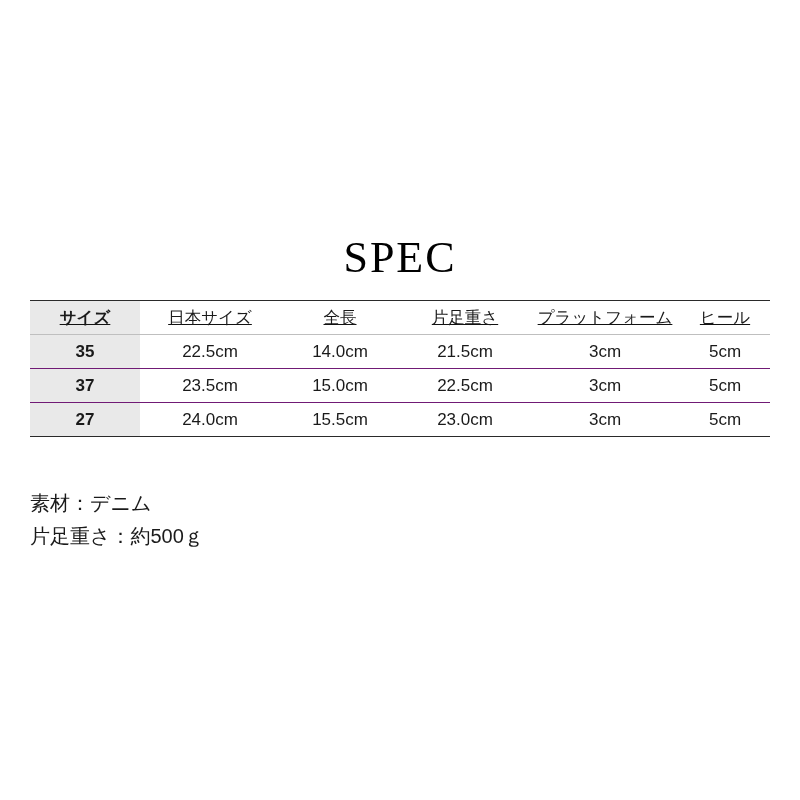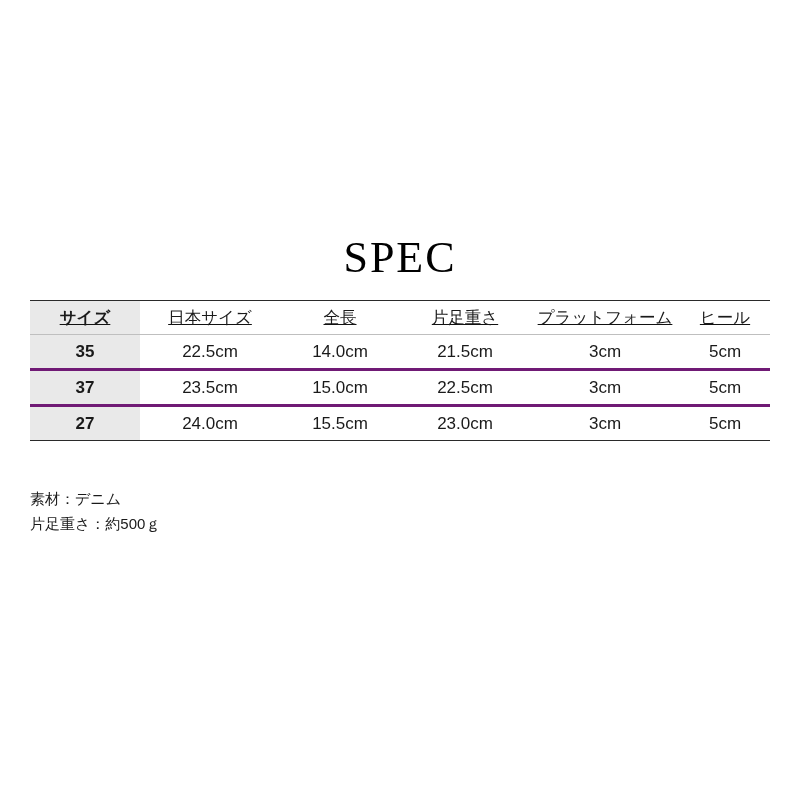--- a/index.html
+++ b/index.html
@@ -56,21 +56,21 @@
   table.spec-table thead tr {
     border-top: 1.5px solid #2a2a2a;
     border-bottom: 1px solid #bfbfbf;
     text-decoration: underline;
   }
   table.spec-table thead th {
     height: 33px;
     font-size: 16.5px;
   }
   table.spec-table tbody tr {
-    border-bottom: 3px solid #701a75;
+    border-bottom: 1px solid #701a75;
   }
   table.spec-table tbody tr:last-child {
     border-bottom: 1.5px solid #2a2a2a;
   }
   table.spec-table tbody td {
     height: 33px;
     font-size: 17px;
   }
   table.spec-table thead th.col-size,
   table.spec-table tbody td.col-size {
@@ -80,21 +80,21 @@
   .col-size { width: 110px; }
   .col-jp { width: 140px; }
   .col-len { width: 120px; }
   .col-open { width: 130px; }
   .col-plat { width: 150px; }
   .col-heel { width: 90px; }
   .notes {
     position: absolute;
     top: 487px;
     left: 30px;
-    font-size: 15px;
+    font-size: 20px;
     line-height: 1.65;
     color: #1a1a1a;
   }
   .notes div {
     white-space: nowrap;
   }
 </style>
 </head>
 <body>
 

